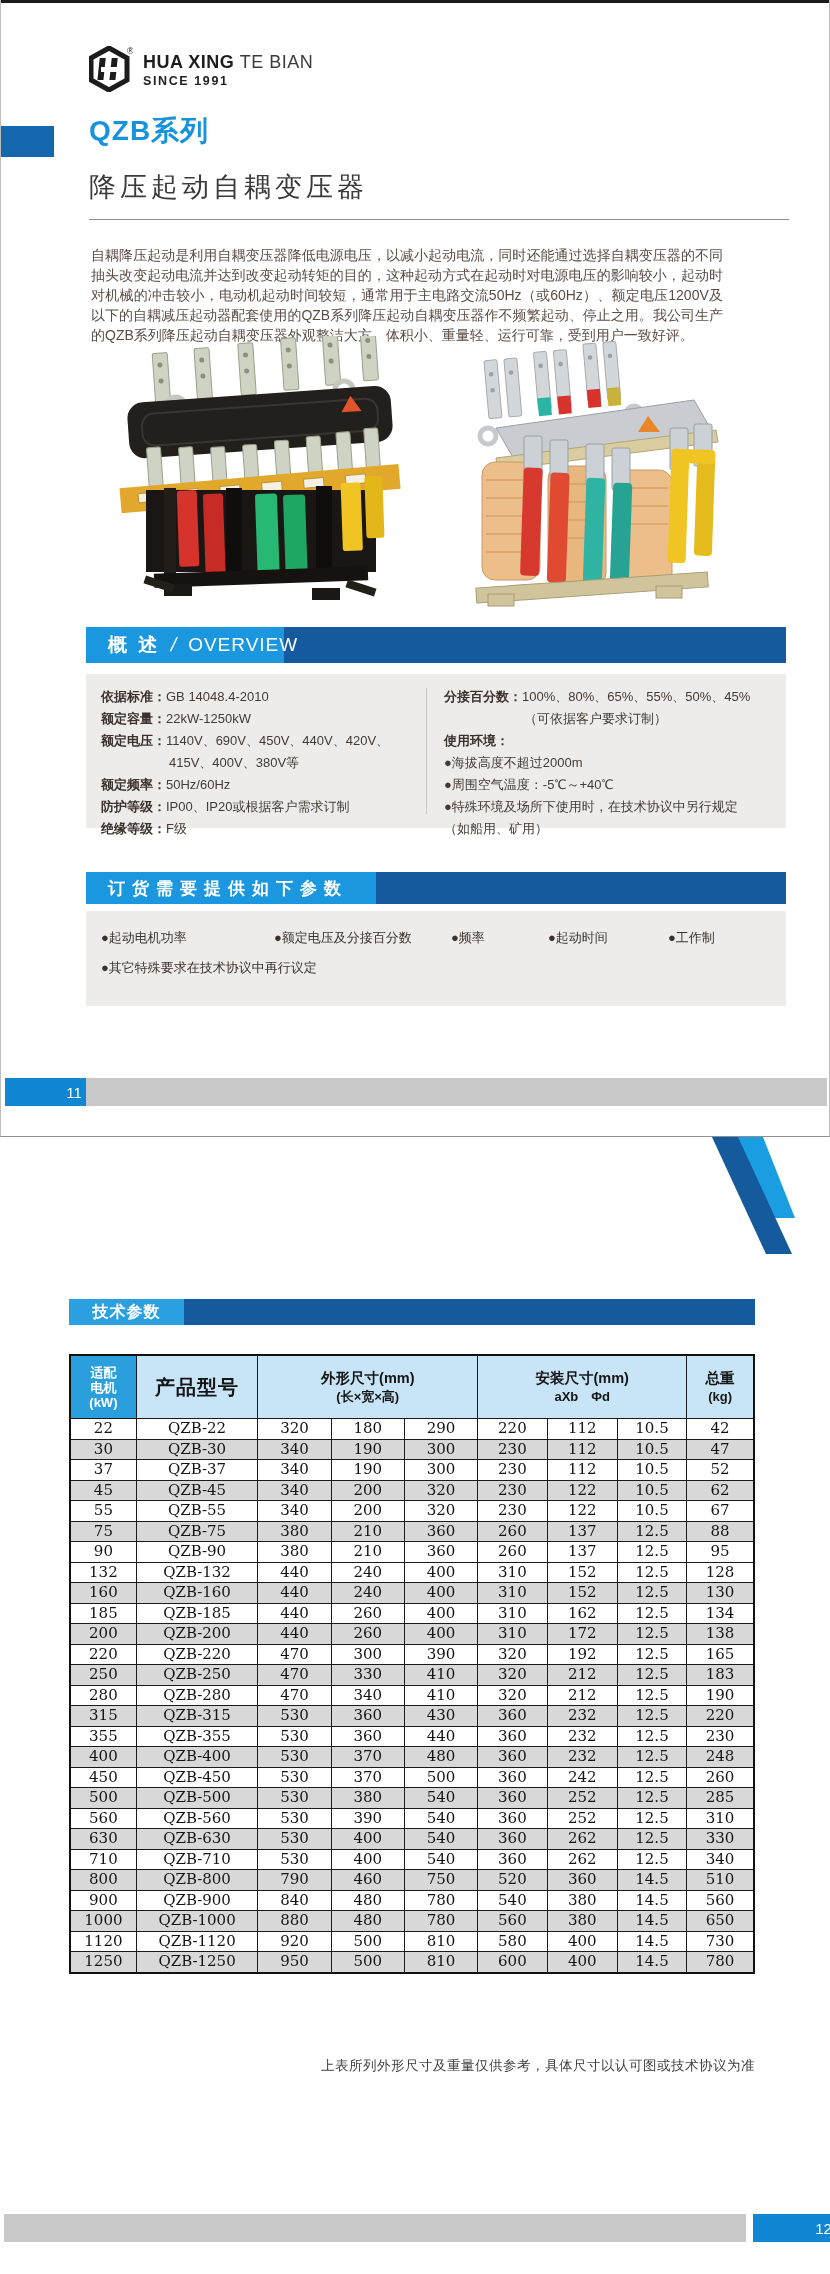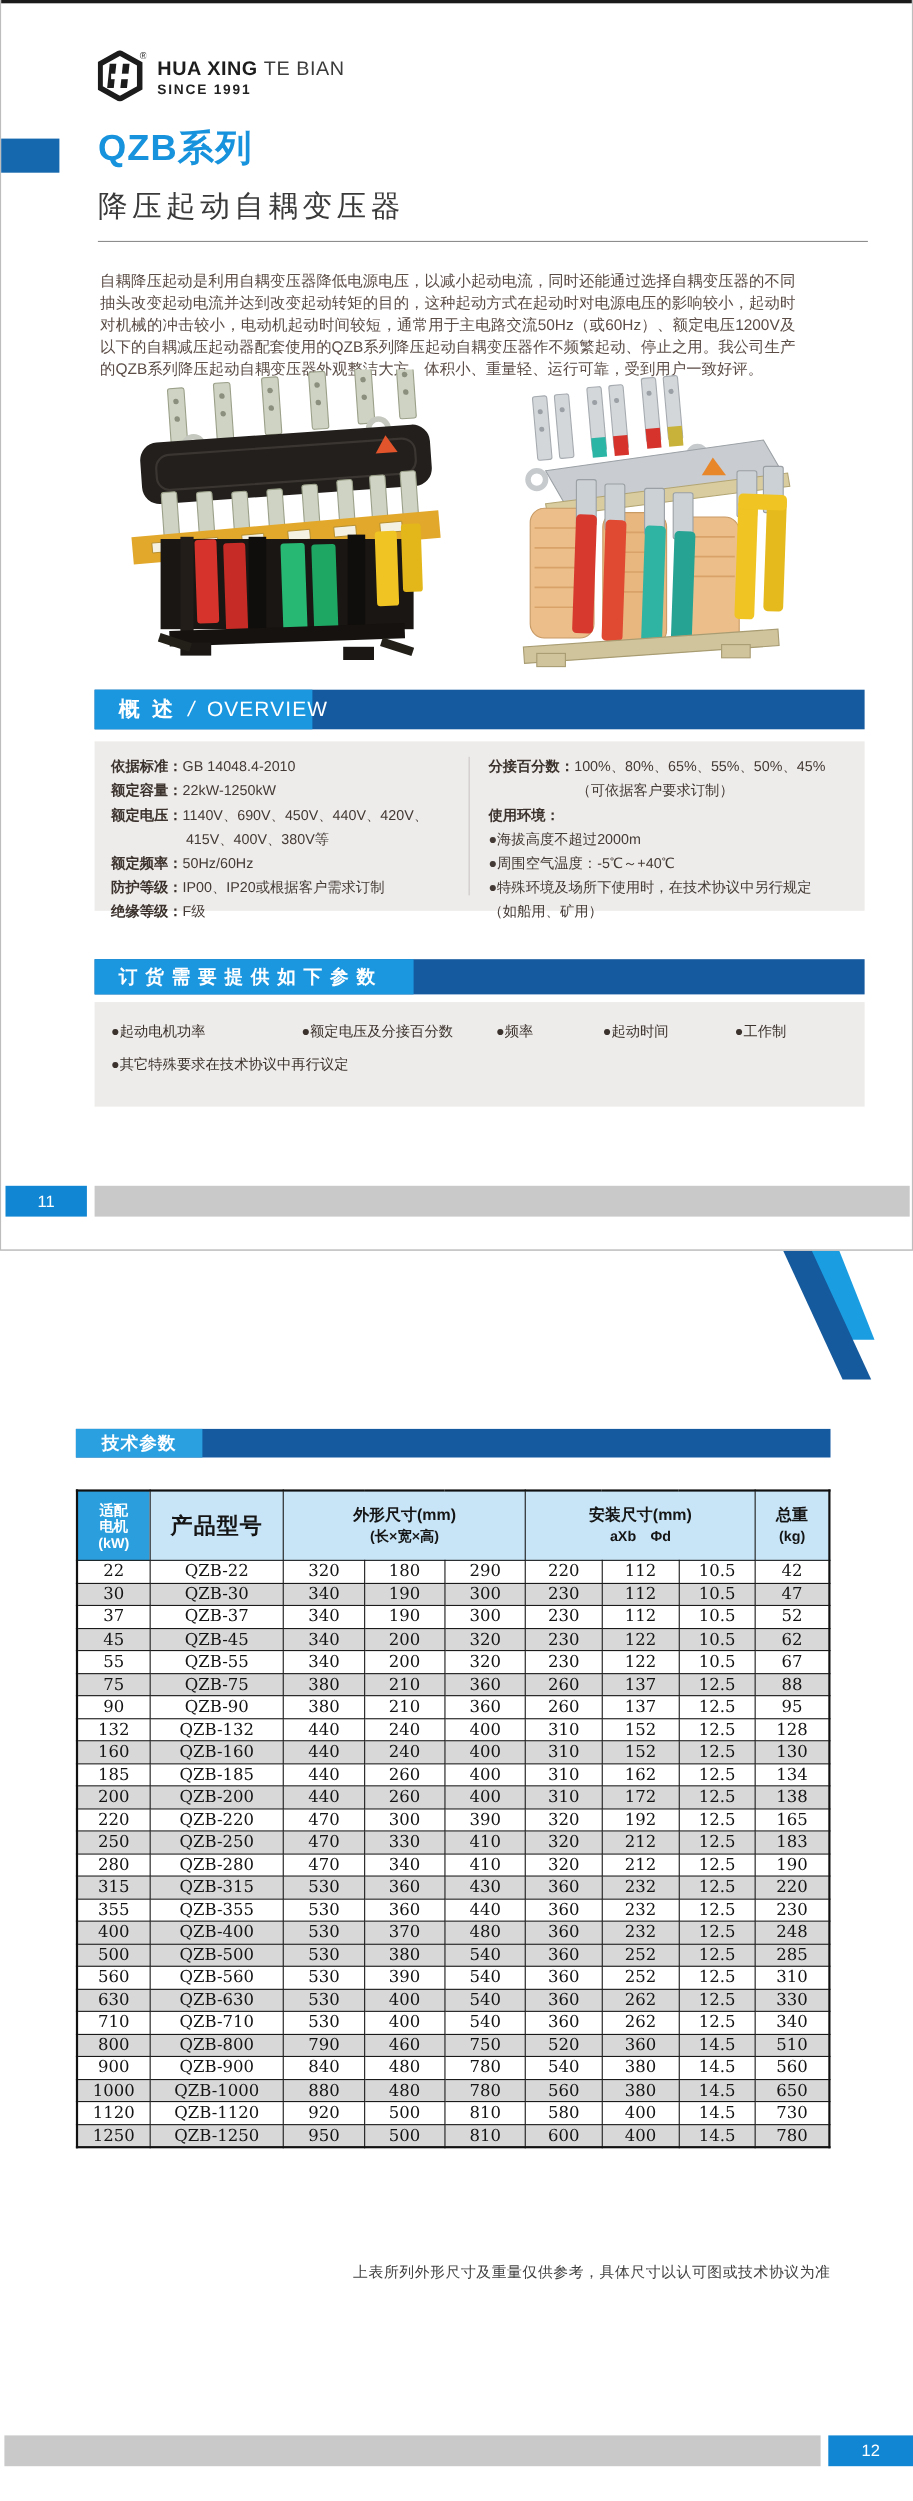--- a/index.html
+++ b/index.html
@@ -13,21 +13,21 @@
   
   .logo{position:absolute;left:88px;top:46px;display:flex;}
   .logo-mark{position:relative;width:44px;height:46px;}
   .brand-text{margin-left:10px;padding-top:6px;}
   .brand-line{font-size:18px;font-weight:bold;color:#1d1d1d;letter-spacing:.5px;white-space:nowrap;}
   .brand-line .light{font-weight:500;color:#3c3c3c;}
   .brand-since{font-size:12.5px;font-weight:bold;color:#222;letter-spacing:1.6px;margin-top:1px;}
 
   
   .accent-rect{position:absolute;left:0;top:126px;width:53px;height:31px;background:#1568ae;}
-  .series-title{position:absolute;left:88px;top:112px;font-size:33px;font-weight:bold;color:#1792dc;letter-spacing:1px;}
+  .series-title{position:absolute;left:88px;top:112px;font-size:28px;font-weight:bold;color:#1792dc;letter-spacing:1px;}
   .product-title{position:absolute;left:88px;top:169px;font-size:27px;font-weight:500;color:#3a3a3a;letter-spacing:4px;font-family:Liberation Mono, monospace;}
   .title-rule{position:absolute;left:88px;top:219px;width:700px;height:1px;background:#8d8d8d;}
 
   .intro{position:absolute;left:90px;top:231px;width:632px;font-size:14px;line-height:20px;
          color:#5b4c46;text-align:justify;}
 
   .photos{position:absolute;left:60px;top:330px;width:720px;height:282px;}
   .photo-left{position:absolute;left:55px;top:6px;}
   .photo-right{position:absolute;left:405px;top:10px;}
 
@@ -54,21 +54,21 @@
   .order-bar{top:872px;height:32px;}
   .order-bar .bright{width:290px;padding-left:22px;box-sizing:border-box;}
   .order-bar .sec-title{font-size:17px;letter-spacing:7px;}
   .order-panel{top:911px;height:95px;}
   .order-item{position:absolute;top:18px;font-size:13px;color:#3b322d;white-space:nowrap;}
   .oi-0{left:15px;} .oi-1{left:188px;} .oi-2{left:365px;} .oi-3{left:462px;} .oi-4{left:582px;}
   .order-row2{position:absolute;left:15px;top:48px;font-size:13px;color:#3b322d;}
 
   
   .pagenum{position:absolute;height:28px;background:#1186d2;color:#fff;font-size:15px;
-           display:flex;align-items:center;justify-content:center;}
+           display:flex;align-items:center;justify-content:center;padding-left:32px;}
   .footer1-num{left:4px;top:1078px;width:74px;}
   .footer1-bar{position:absolute;left:85px;top:1078px;width:741px;height:28px;background:#c9c9c9;}
   .footer2-bar{position:absolute;left:4px;top:1077px;width:742px;height:28px;background:#c9c9c9;}
   .footer2-num{left:753px;top:1077px;width:77px;}
 
   
   .ribbons{position:absolute;left:700px;top:0;}
   .tech-bar{position:absolute;left:69px;top:162px;width:686px;height:26px;background:#15599f;}
   .tech-bar .bright2{position:absolute;left:0;top:0;width:115px;height:100%;background:#2aa0e1;
         display:flex;align-items:center;justify-content:center;color:#fff;font-size:16px;font-weight:bold;letter-spacing:1px;}
@@ -529,20 +529,31 @@
           <td>400</td>
           <td>QZB-400</td>
           <td>530</td>
           <td>370</td>
           <td>480</td>
           <td>360</td>
           <td>232</td>
           <td>12.5</td>
           <td>248</td>
         </tr>
+        <tr>
+          <td>450</td>
+          <td>QZB-450</td>
+          <td>530</td>
+          <td>370</td>
+          <td>500</td>
+          <td>360</td>
+          <td>242</td>
+          <td>12.5</td>
+          <td>260</td>
+        </tr>
         <tr class="alt">
           <td>500</td>
           <td>QZB-500</td>
           <td>530</td>
           <td>380</td>
           <td>540</td>
           <td>360</td>
           <td>252</td>
           <td>12.5</td>
           <td>285</td>

